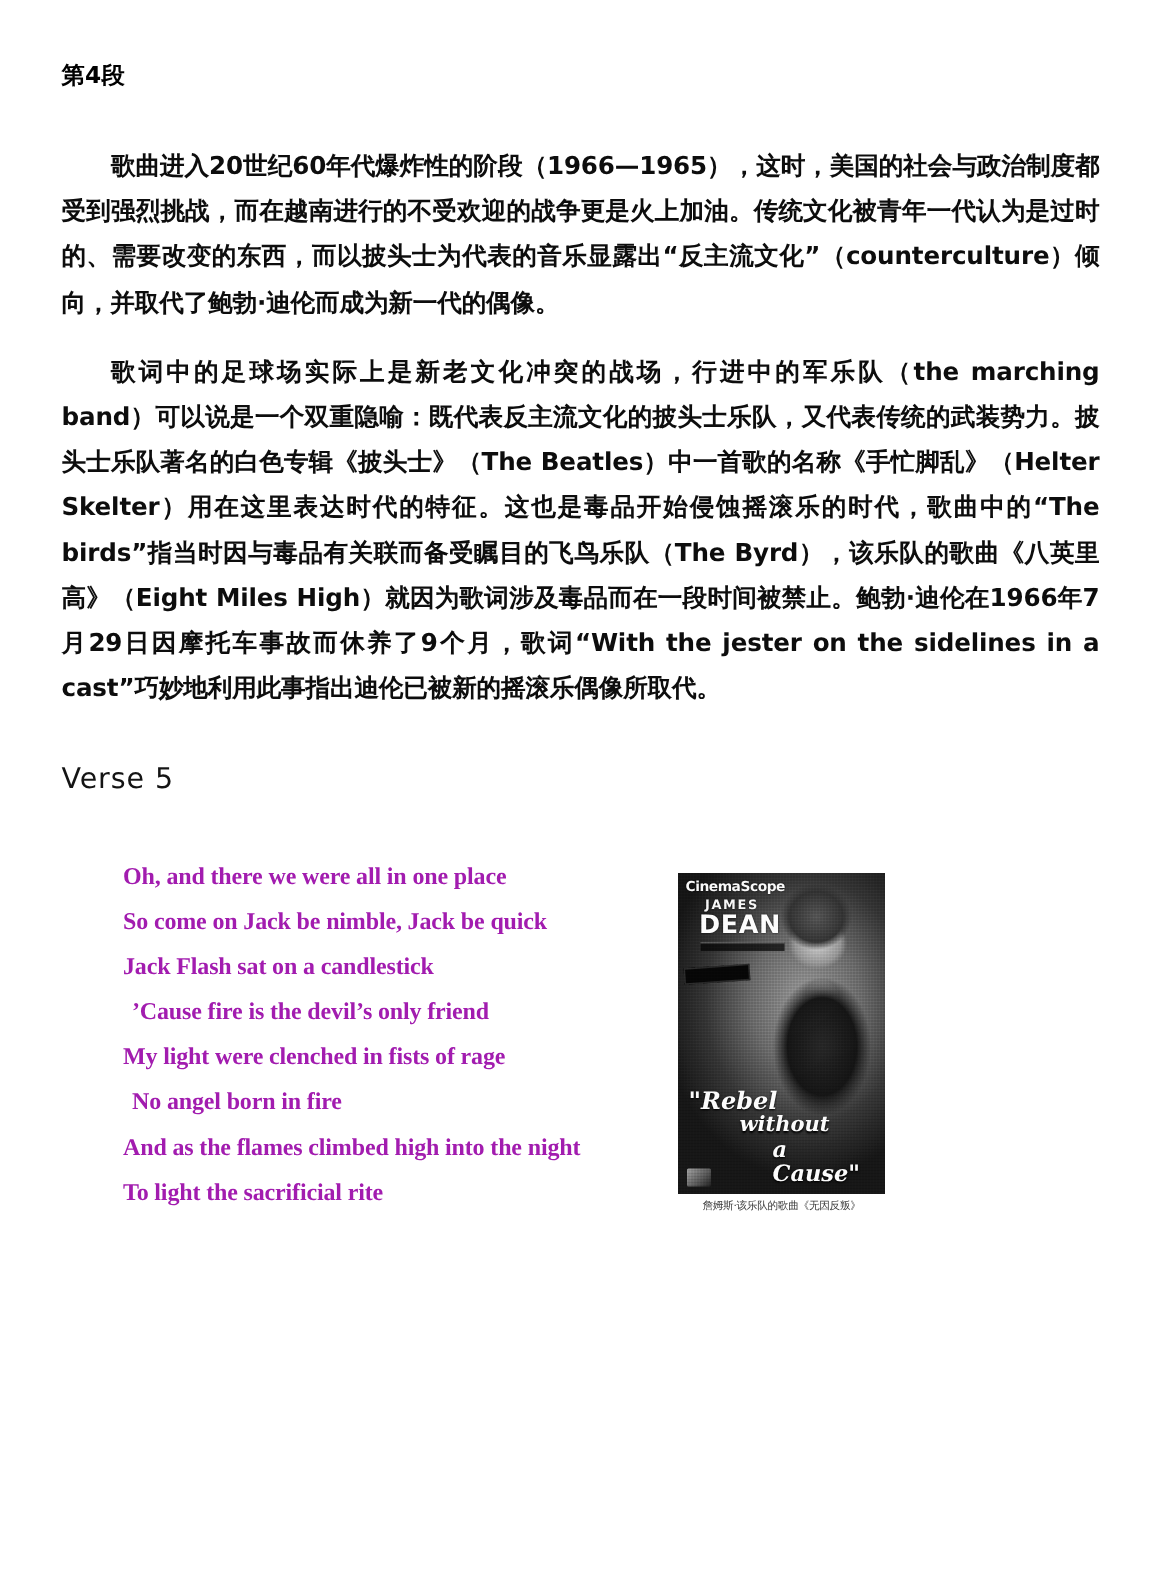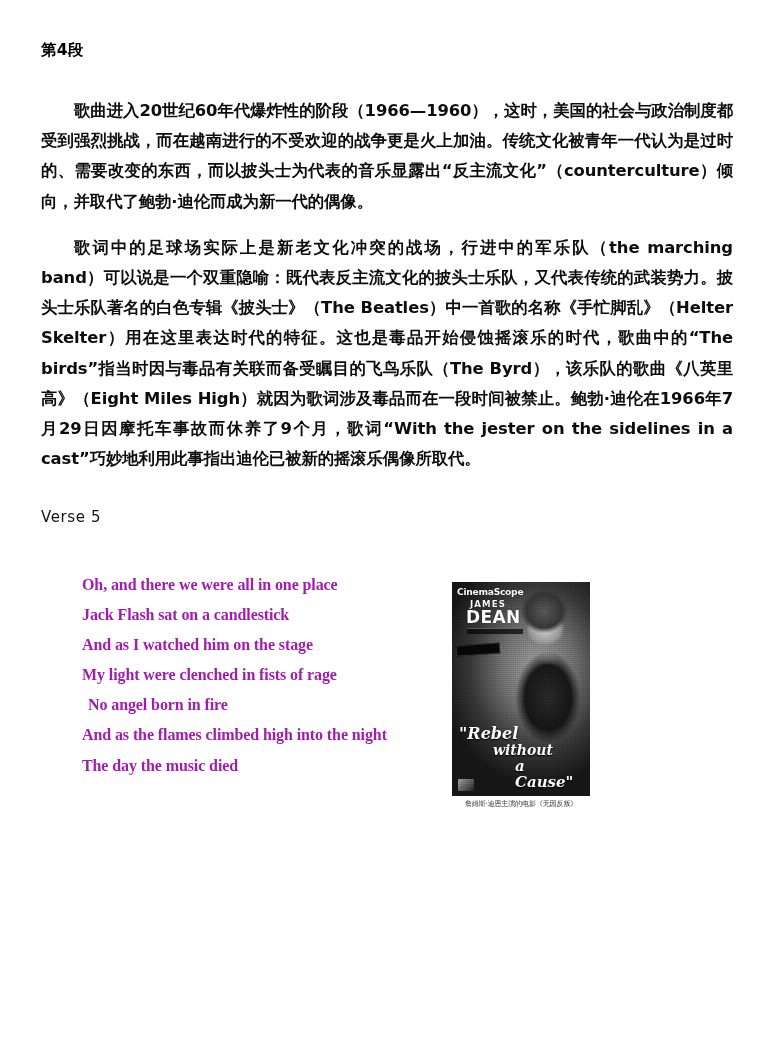--- a/index.html
+++ b/index.html
@@ -57,21 +57,21 @@
     letter-spacing: -0.1px;
   }
   .cn-para + .cn-para { margin-top: 16px; }
 
   
   .verse-label {
     position: absolute;
     left: 41px;
     top: 508px;
     font-family: "DejaVu Sans", "Liberation Sans", sans-serif;
-    font-size: 15px;
+    font-size: 19px;
     font-weight: 400;
     letter-spacing: 0.6px;
     color: #141414;
   }
 
   
   .lyrics {
     position: absolute;
     left: 82px;
     top: 570px;
@@ -220,49 +220,50 @@
   }
 </style>
 </head>
 <body>
 
 <div class="page">
 
   <div class="section-heading">第4段</div>
 
   <div class="body-block">
-    <p class="cn-para">歌曲进入20世纪60年代爆炸性的阶段（1966—1960），这时，美国的社会与政治制度都受到强烈挑战，而在越南进行的不受欢迎的战争更是火上加油。传统文化被青年一代认为是过时的、需要改变的东西，而以披头士为代表的音乐显露出“反主流文化”（counterculture）倾向，并取代了鲍勃·迪伦而成为新一代的偶像。</p>
+    <p class="cn-para">歌曲进入20世纪60年代爆炸性的阶段（1966—1965），这时，美国的社会与政治制度都受到强烈挑战，而在越南进行的不受欢迎的战争更是火上加油。传统文化被青年一代认为是过时的、需要改变的东西，而以披头士为代表的音乐显露出“反主流文化”（counterculture）倾向，并取代了鲍勃·迪伦而成为新一代的偶像。</p>
     <p class="cn-para">歌词中的足球场实际上是新老文化冲突的战场，行进中的军乐队（the marching band）可以说是一个双重隐喻：既代表反主流文化的披头士乐队，又代表传统的武装势力。披头士乐队著名的白色专辑《披头士》（The Beatles）中一首歌的名称《手忙脚乱》（Helter Skelter）用在这里表达时代的特征。这也是毒品开始侵蚀摇滚乐的时代，歌曲中的“The birds”指当时因与毒品有关联而备受瞩目的飞鸟乐队（The Byrd），该乐队的歌曲《八英里高》（Eight Miles High）就因为歌词涉及毒品而在一段时间被禁止。鲍勃·迪伦在1966年7月29日因摩托车事故而休养了9个月，歌词“With the jester on the sidelines in a cast”巧妙地利用此事指出迪伦已被新的摇滚乐偶像所取代。</p>
   </div>
 
   <div class="verse-label">Verse 5</div>
 
   <div class="lyrics">
       <div class="lyric-line">Oh, and there we were all in one place</div>
+      <div class="lyric-line">So come on Jack be nimble, Jack be quick</div>
       <div class="lyric-line">Jack Flash sat on a candlestick</div>
-      <div class="lyric-line">And as I watched him on the stage</div>
+      <div class="lyric-line indented">’Cause fire is the devil’s only friend</div>
       <div class="lyric-line">My light were clenched in fists of rage</div>
       <div class="lyric-line indented">No angel born in fire</div>
       <div class="lyric-line">And as the flames climbed high into the night</div>
-      <div class="lyric-line">The day the music died</div>
+      <div class="lyric-line">To light the sacrificial rite</div>
     </div>
 
   <div class="poster-wrap">
     <div class="poster">
       <div class="poster-figure"></div>
       <div class="poster-top-band">
         <div class="cinemascope">CinemaScope</div>
         <div class="james">JAMES</div>
         <div class="dean">DEAN</div>
         <div class="credit-bar"></div>
       </div>
       <div class="black-tab"></div>
       <div class="poster-corner-mark"></div>
       <div class="poster-title">
         <div class="pt1">"Rebel</div>
         <div class="pt2">without</div>
         <div class="pt3">a Cause"</div>
       </div>
     </div>
-    <div class="poster-caption">詹姆斯·迪恩主演的电影《无因反叛》</div>
+    <div class="poster-caption">詹姆斯·该乐队的歌曲《无因反叛》</div>
   </div>
 
 </div>
 
 </body></html>

